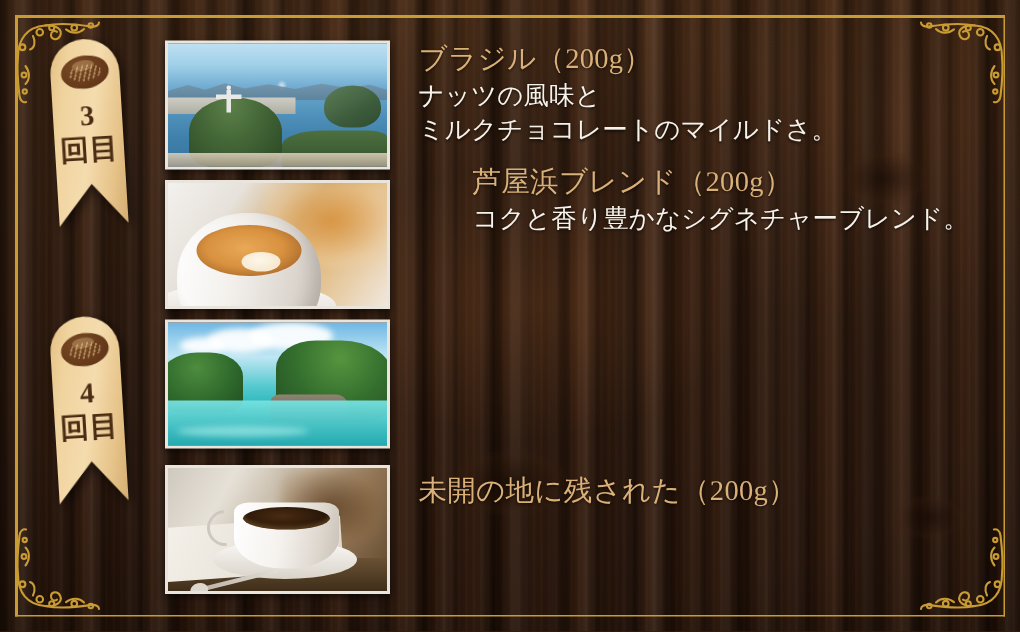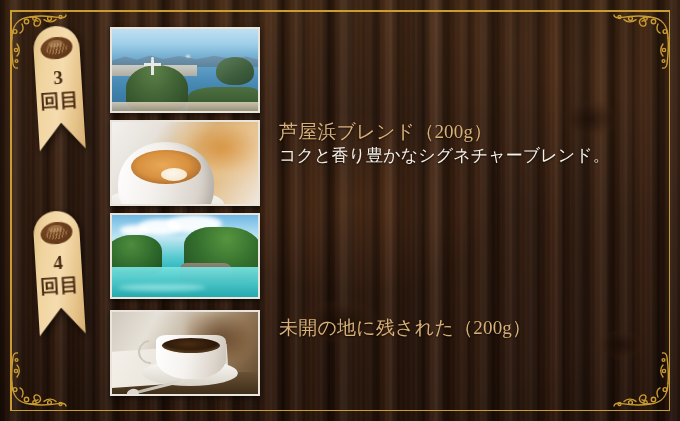--- a/index.html
+++ b/index.html
@@ -344,22 +344,27 @@
     <div class="blk-table"></div>
     <div class="blk-napkin"></div>
     <div class="blk-saucer"></div>
     <div class="blk-handle"></div>
     <div class="blk-cup">
       <div class="blk-coffee"></div>
     </div>
     <div class="blk-spoon"></div>
   </div>
 
-
-  <div class="entry" style="top:120px;">
+  <div class="entry" style="top:28px;">
+    <div class="entry-title">ブラジル（200g）</div>
+    <div class="entry-desc">ナッツの風味と</div>
+    <div class="entry-desc">ミルクチョコレートのマイルドさ。</div>
+  </div>
+
+  <div class="entry" style="top:110px;margin-left:36px;">
     <div class="entry-title">芦屋浜ブレンド（200g）</div>
     <div class="entry-desc">コクと香り豊かなシグネチャーブレンド。</div>
   </div>
 
 
   <div class="entry" style="top:316px;">
     <div class="entry-title">未開の地に残された（200g）</div>
   </div>
 
 </div>

